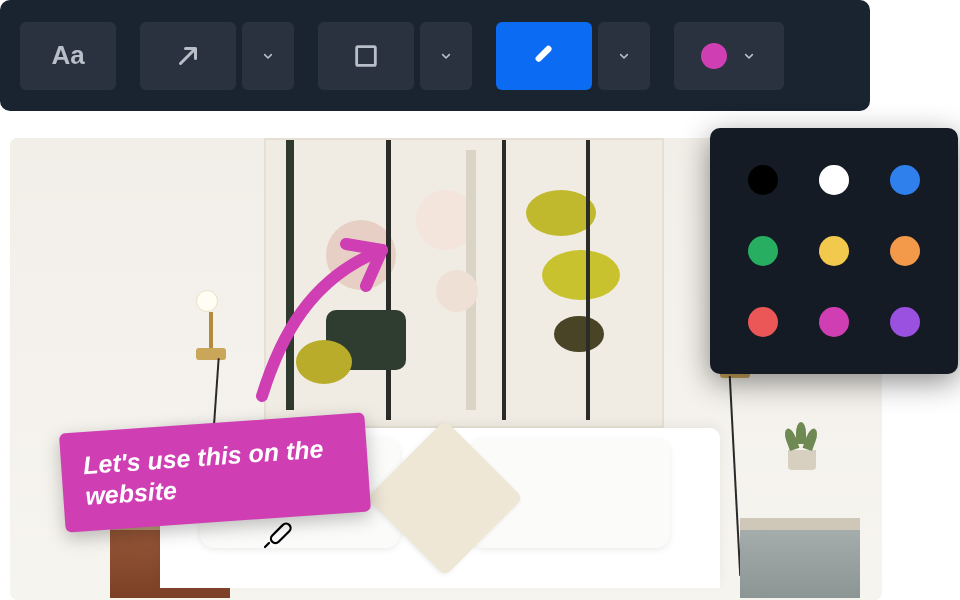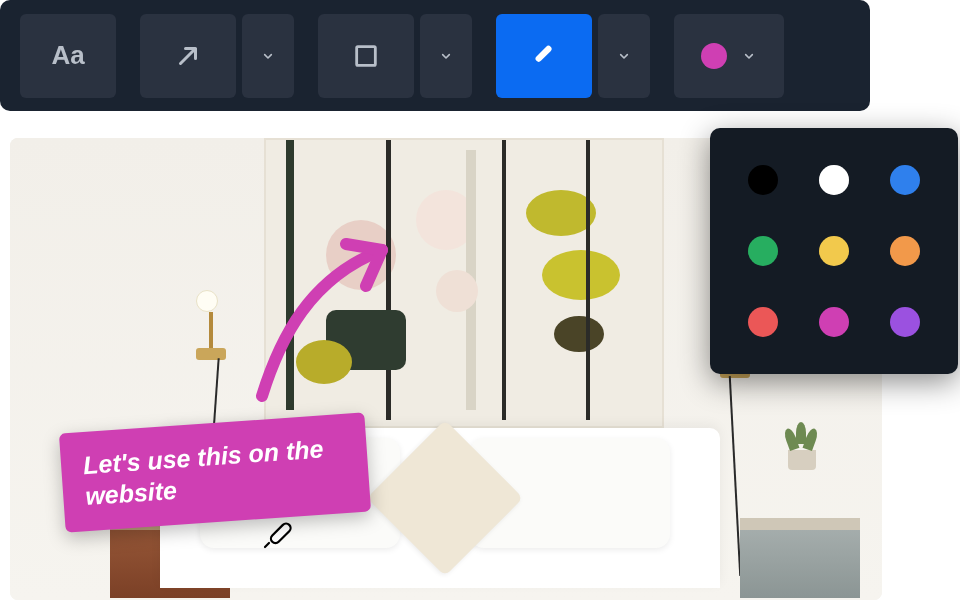--- a/index.html
+++ b/index.html
@@ -19,21 +19,21 @@
     width: 870px;
     height: 111px;
     background: #1a2330;
     border-radius: 10px;
     display: flex;
     align-items: center;
     padding: 0 20px;
     gap: 24px;
   }
   .tool-btn {
-    height: 84px;
+    height: 68px;
     background: #2a3240;
     border-radius: 6px;
     display: flex;
     align-items: center;
     justify-content: center;
     color: #b8bfc9;
     cursor: pointer;
   }
   .tool-btn.active { background: #0b6bf2; color: #fff; }
   .tool-btn.text { width: 96px; font-size: 26px; font-weight: 600; }

